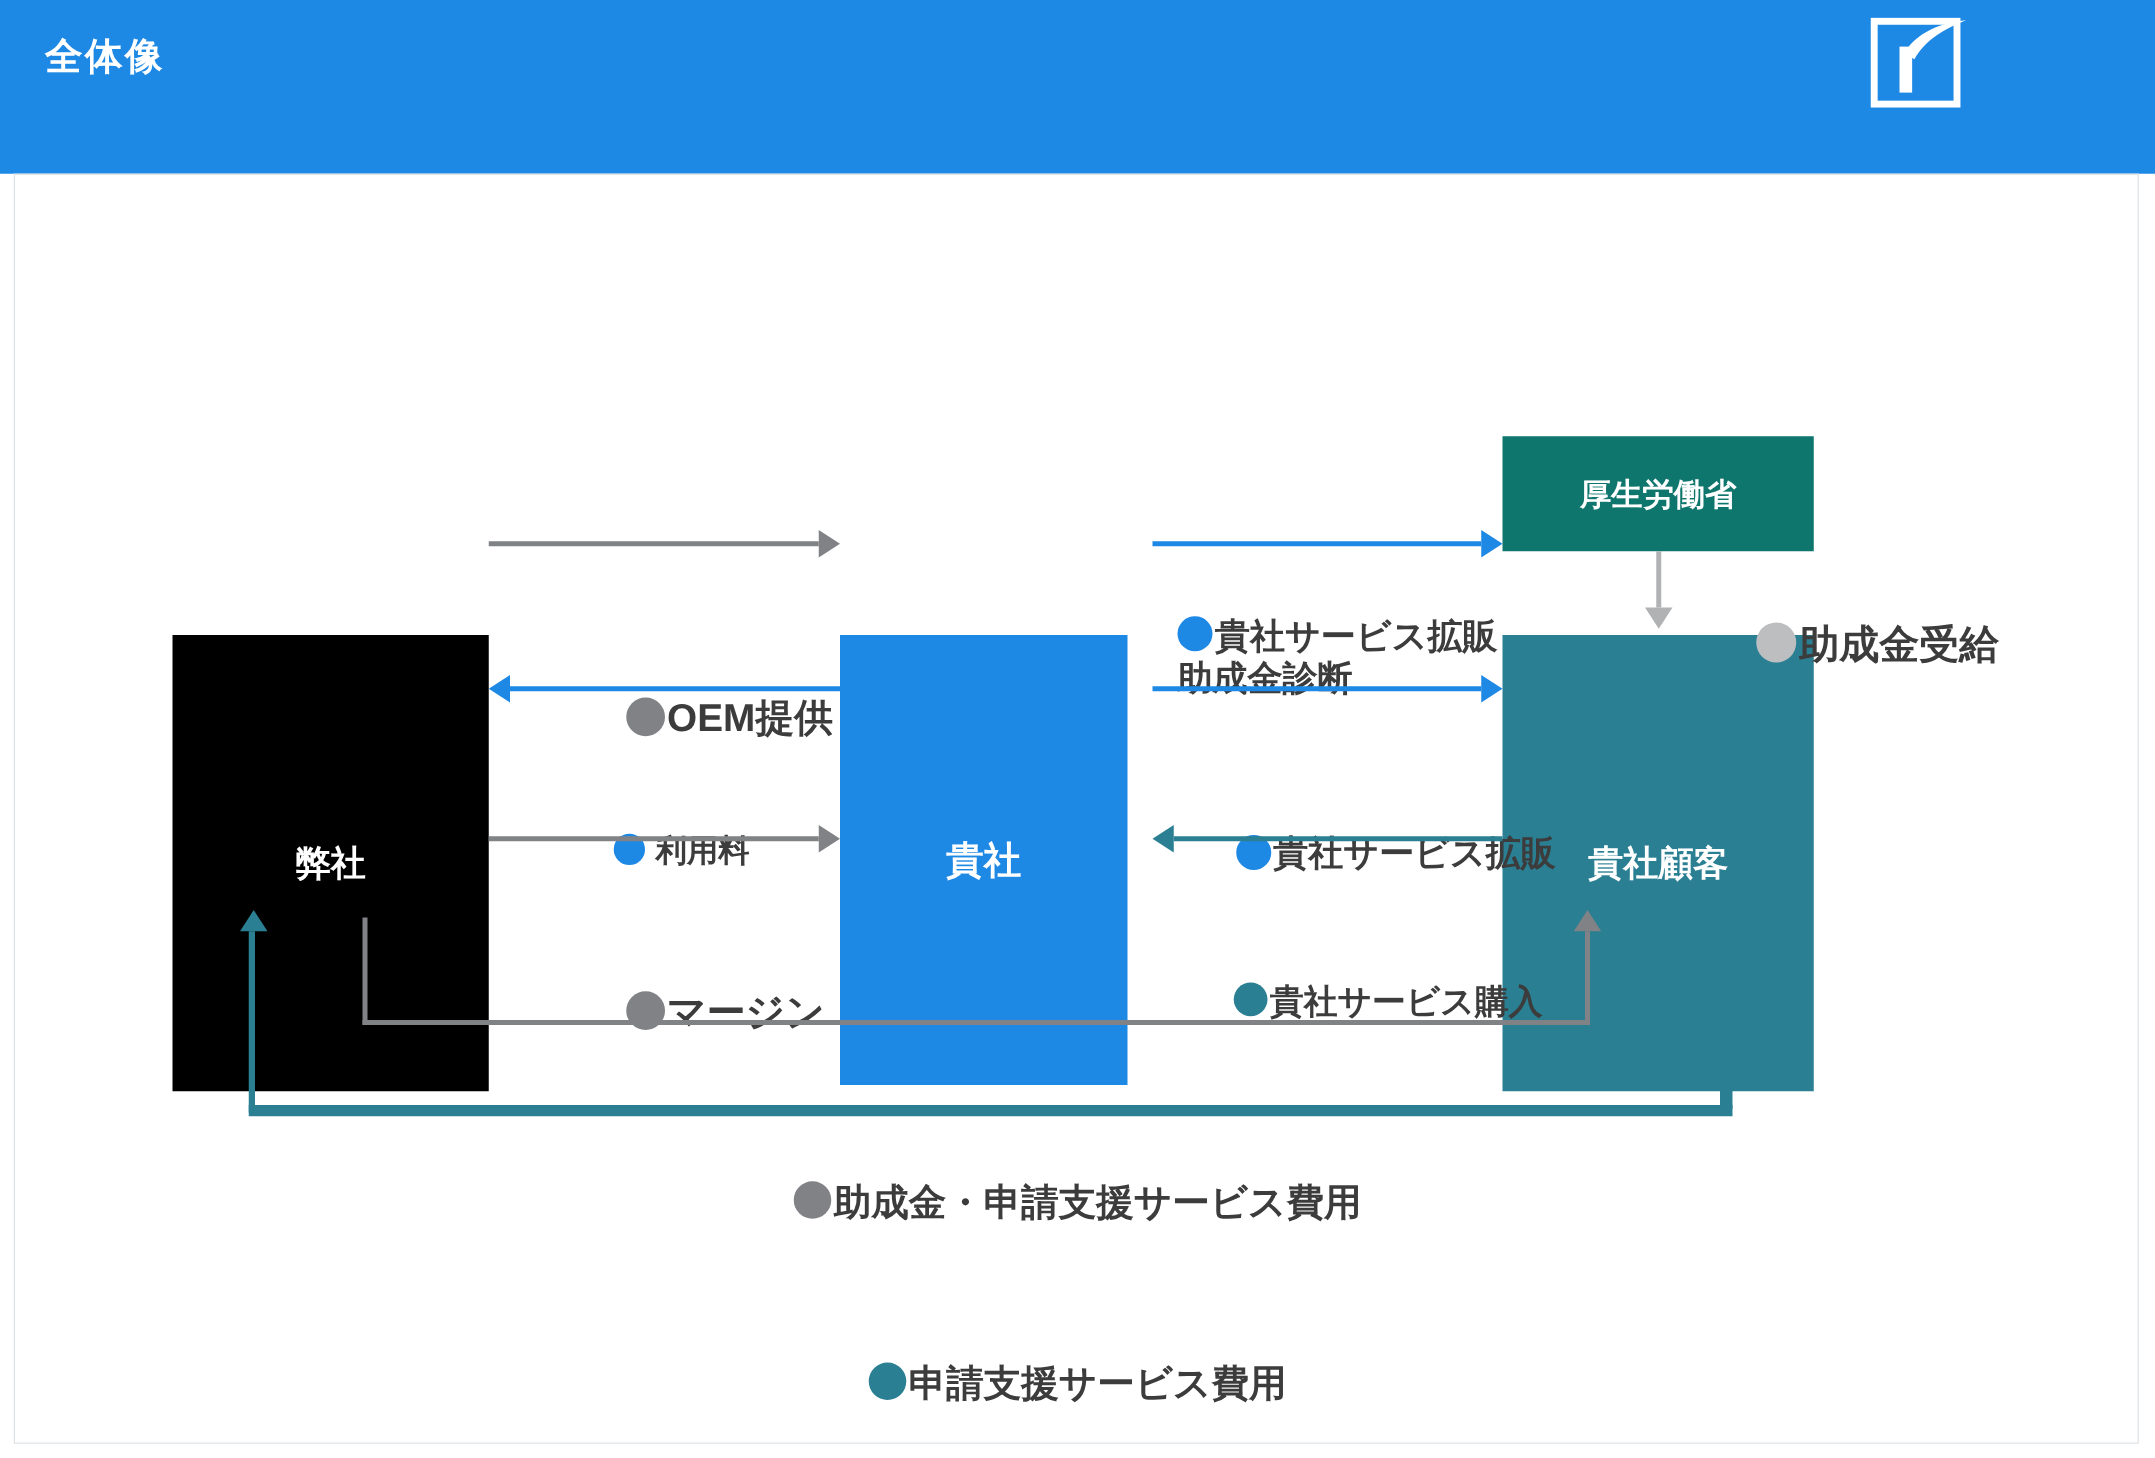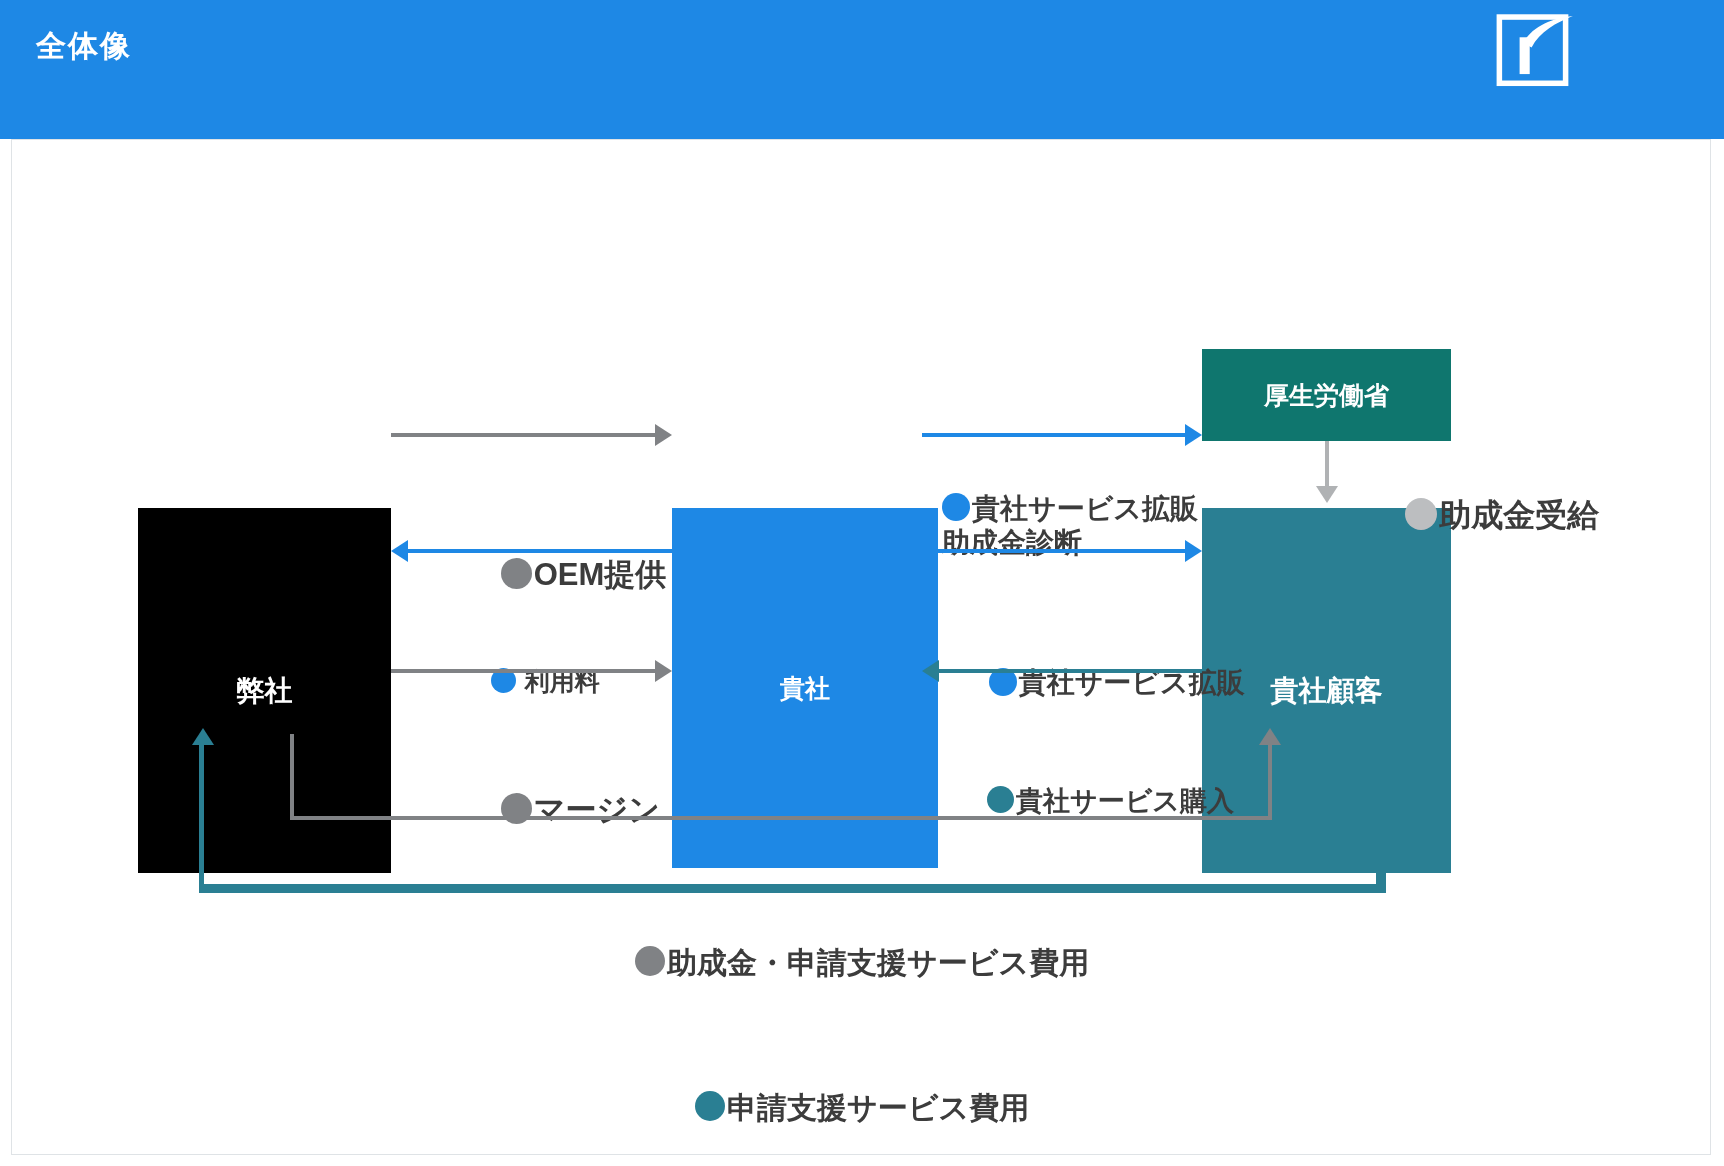--- a/index.html
+++ b/index.html
@@ -41,22 +41,22 @@
 
   
   .node {
     position: absolute;
     display: flex; align-items: center; justify-content: center;
     color: #ffffff; font-weight: 700;
     text-align: center;
   }
   .node-jibun   { left: 126px;  top: 368px; width: 253px; height: 365px;
                   background: #000000; font-size: 28px; }
-  .node-kisha   { left: 660px;  top: 368px; width: 266px; height: 360px;
-                  background: #1e88e5; font-size: 25px; }
+  .node-kisha   { left: 660px;  top: 368px; width: 230px; height: 360px;
+                  background: #1e88e5; font-size: 30px; }
   .node-kokyaku { left: 1190px; top: 368px; width: 249px; height: 365px;
                   background: #2a7f93; font-size: 28px; }
   .node-mhlw    { left: 1190px; top: 209px; width: 249px; height: 92px;
                   background: #0f766e; font-size: 25px; }
 
   
   .h-line { position: absolute; height: 4px; }
   .v-line { position: absolute; width: 4px; }
   .arrow-head { position: absolute; width: 0; height: 0; }
   .ah-right { border-top: 11px solid transparent; border-bottom: 11px solid transparent; border-left: 17px solid currentColor; }

